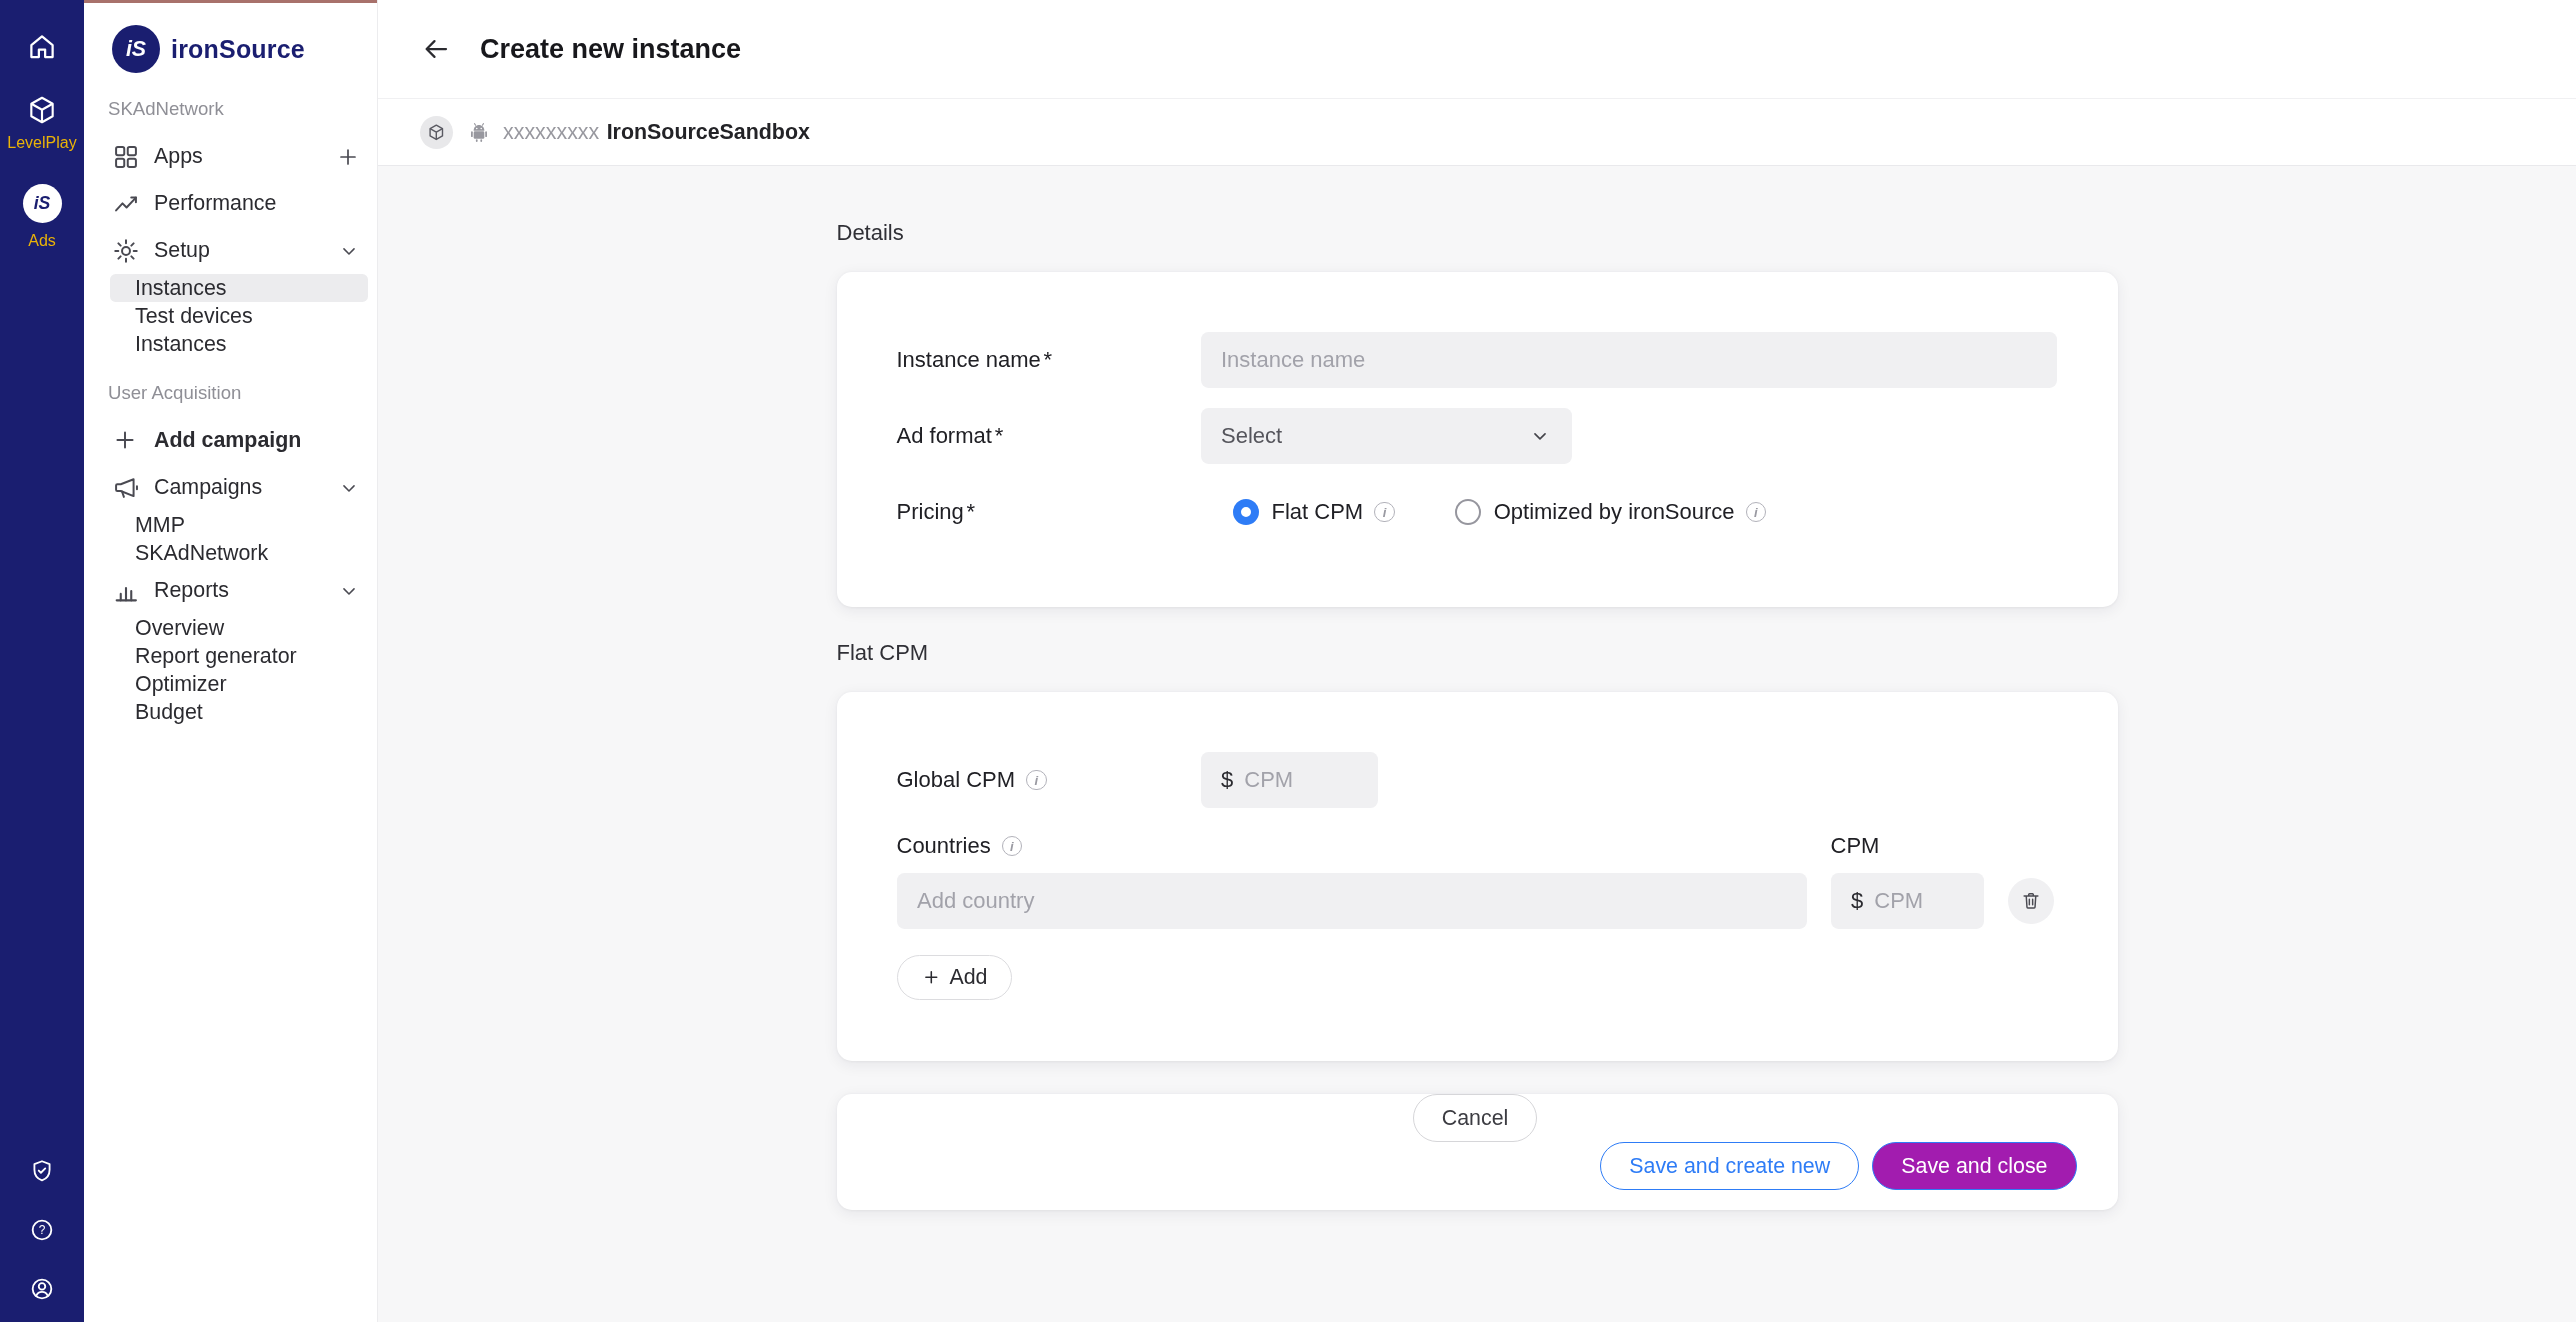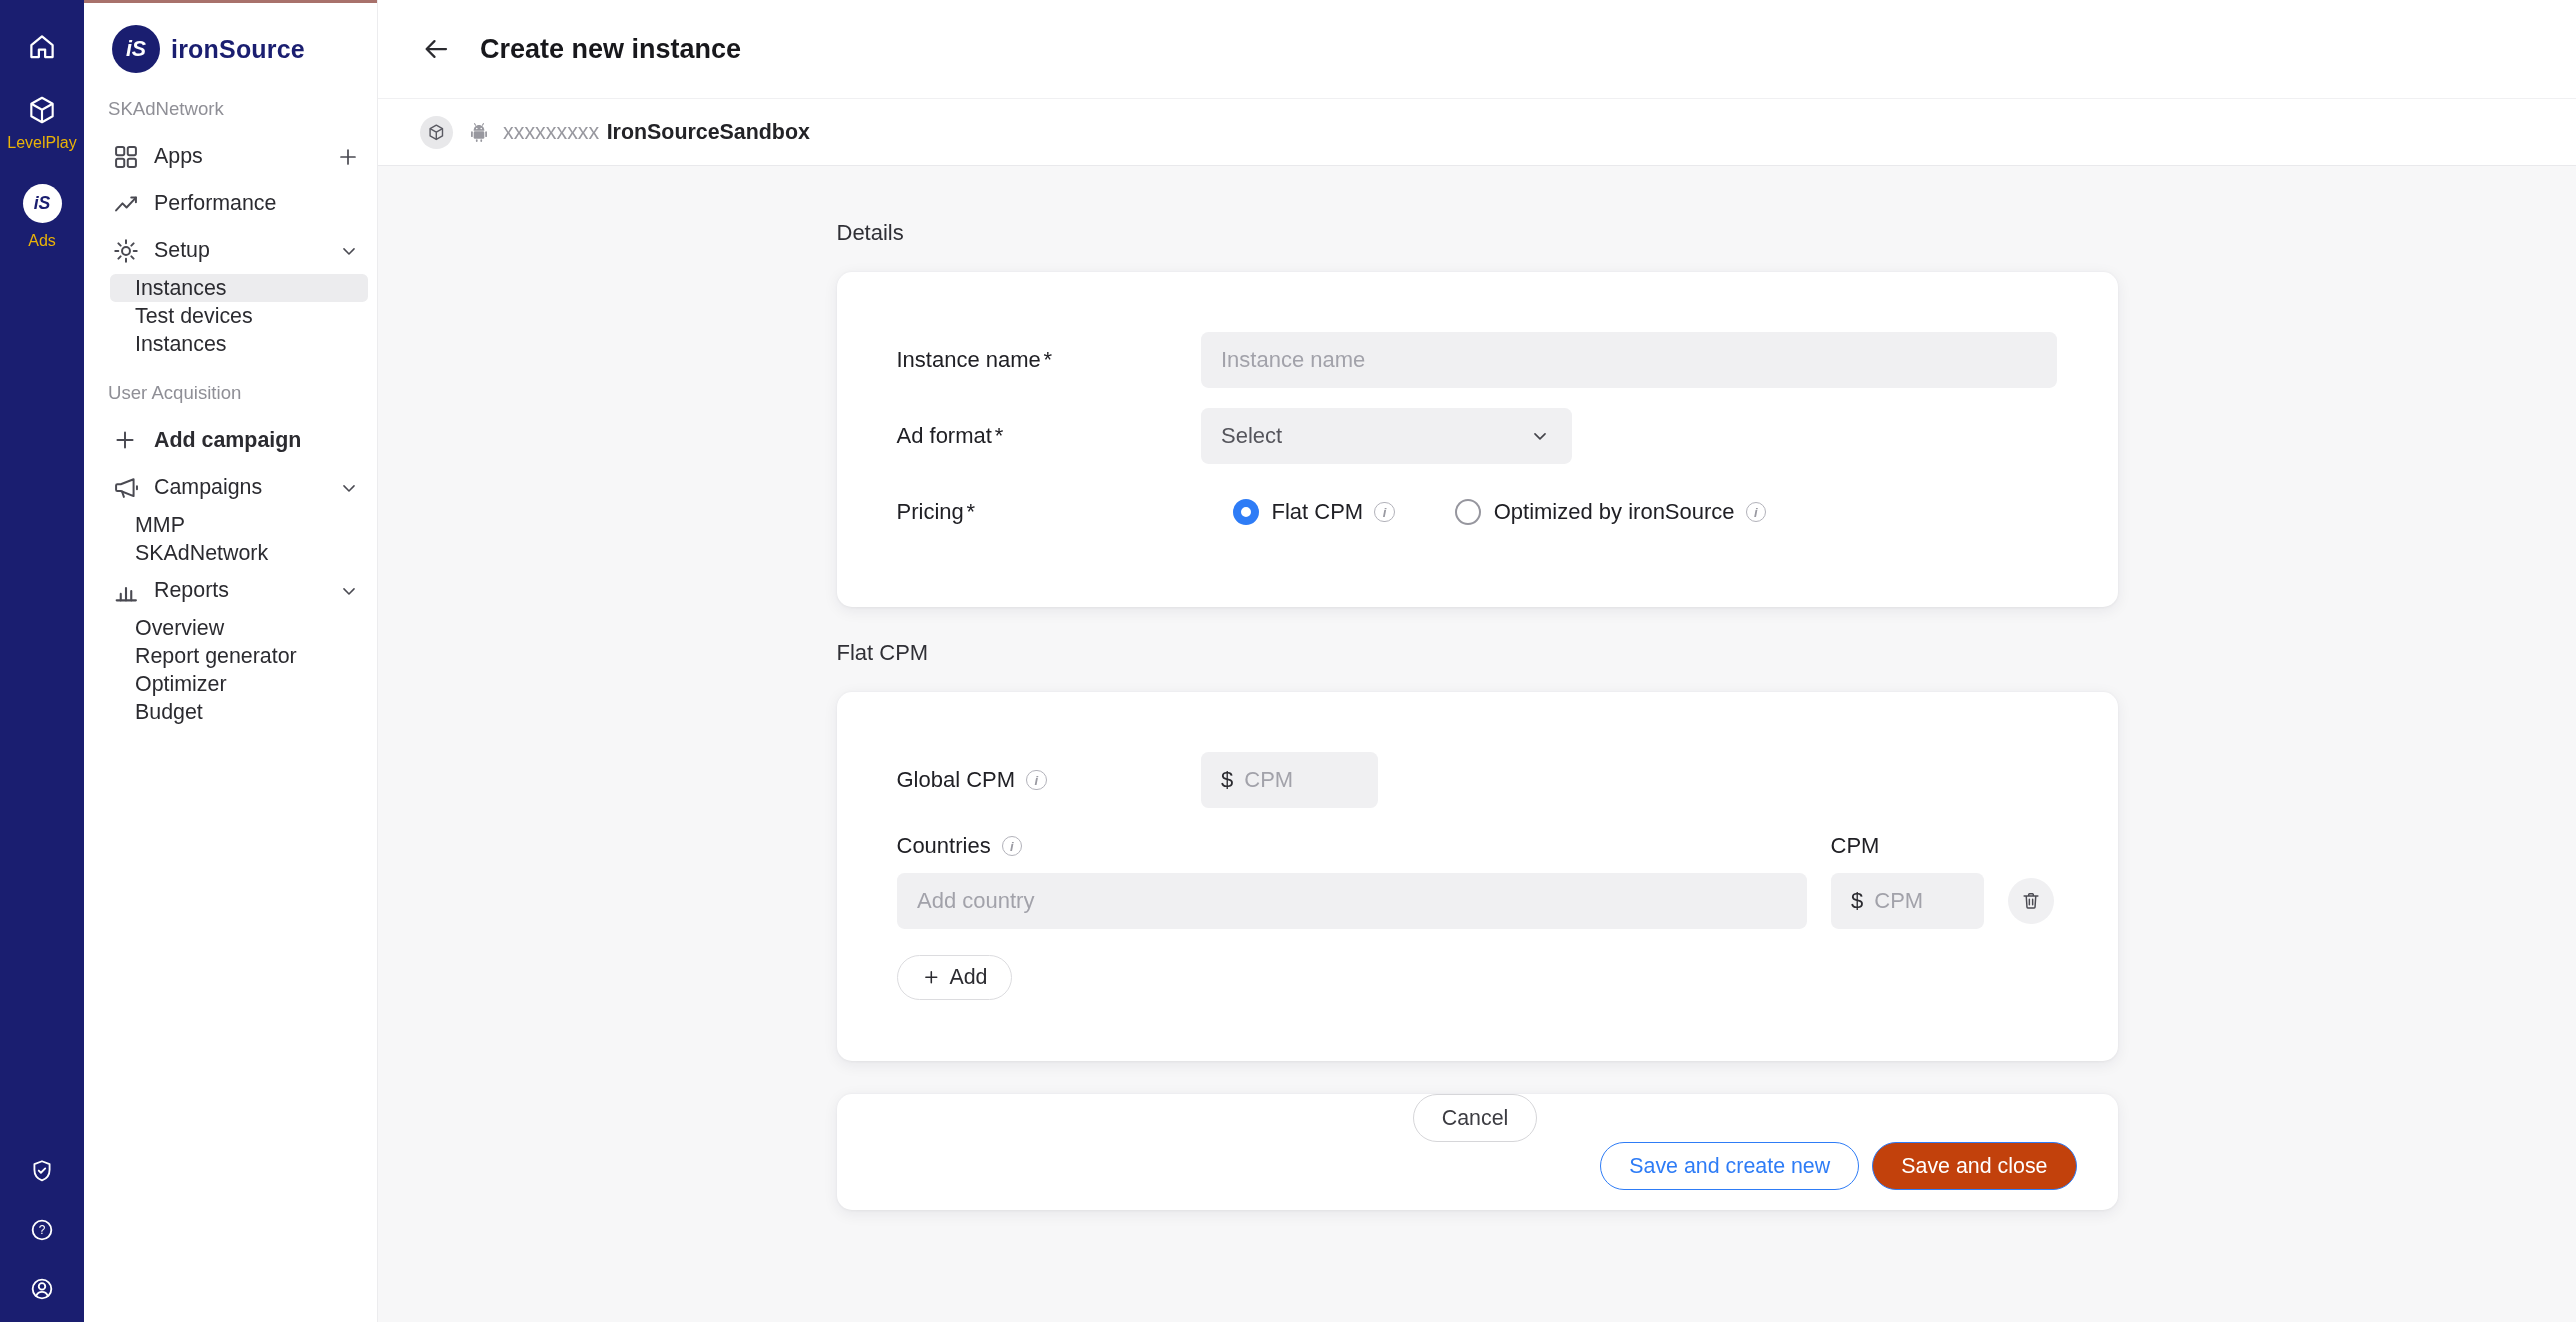--- a/index.html
+++ b/index.html
@@ -137,21 +137,21 @@
     border:1.9px solid #dcdcdf; background:#fff; display:inline-flex; align-items:center; gap:9.3px;
     font-size:21.4px; color:#2b2b30; cursor:pointer; font-family:inherit;
   }
   .add-btn .plus-ico { color:#2b2b30; }
 
   .card-actions { margin-top:33px; height:116px; display:flex; align-items:center; padding:0 41px 0 37px;flex-direction:column; }
   .btn { height:48px; border-radius:929px; font-size:21.4px; font-family:inherit; cursor:pointer; display:inline-flex; align-items:center; padding:0 28px; }
   .btn-cancel { background:#fff; border:1.9px solid #d6d6d9; color:#3c3c42; }
   .actions-right { margin-left:auto; display:flex; align-items:center; gap:13px; }
   .btn-outline-blue { background:#fff; border:1.9px solid #2e7cf6; color:#2e7cf6; }
-  .btn-blue { background:#c2410c; border:1.9px solid #2e7cf6; color:#fff; }
+  .btn-blue { background:#a21caf; border:1.9px solid #2e7cf6; color:#fff; }
 </style>
 </head>
 <body>
 
 <nav class="rail">
   <div class="rail-item">
     <span>
       <svg width="30" height="30" viewBox="0 0 24 24" fill="none" stroke="currentColor" stroke-width="1.8" stroke-linejoin="round" stroke-linecap="round">
           <path d="M3.5 10.5L12 3.5l8.5 7v9.5h-6v-6h-5v6h-6z"></path>
         </svg>

